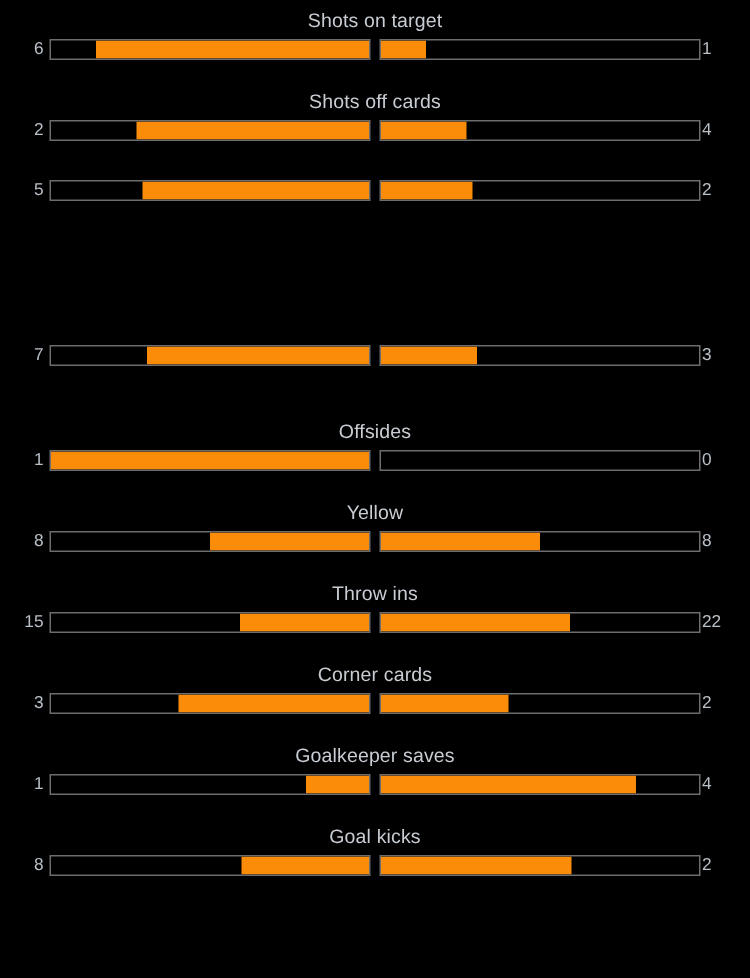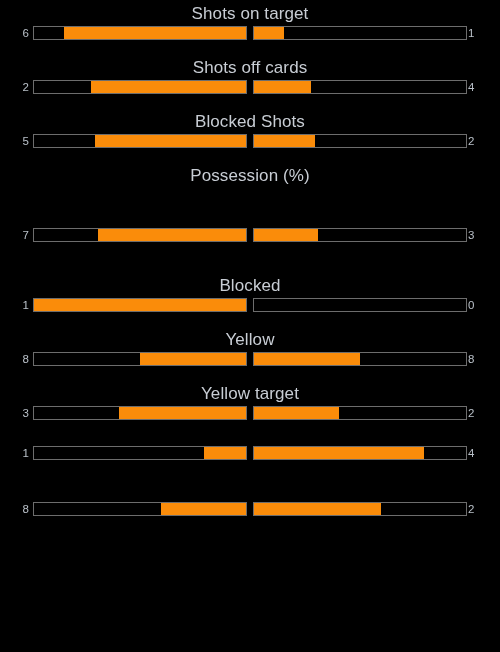--- a/index.html
+++ b/index.html
@@ -18,21 +18,21 @@
     width: 500px;
     padding-top: 7px;
     box-sizing: border-box;
   }
   .stat-row {
     height: 54px;
     position: relative;
   }
   .stat-title {
     text-align: center;
-    font-size: 17px;
+    font-size: 13px;
     color: #c8cdd4;
     line-height: 14px;
     height: 14px;
     letter-spacing: 0.1px;
   }
   .bars-line {
     position: relative;
     height: 20px;
     margin-top: 2px;
   }
@@ -110,49 +110,47 @@
         <div class="track left">
           <div class="fill" style="width: 73.3%; background: rgb(250, 140, 10);"></div>
         </div>
         <div class="track right">
           <div class="fill" style="width: 26.7%; background: rgb(250, 140, 10);"></div>
         </div>
         <div class="value-right">4</div>
       </div>
     </div>
     <div class="stat-row">
-      <div class="stat-title">Blocked Shots</div>
       <div class="bars-line">
         <div class="value-left">5</div>
         <div class="track left">
           <div class="fill" style="width: 71.4%; background: rgb(250, 140, 10);"></div>
         </div>
         <div class="track right">
           <div class="fill" style="width: 28.6%; background: rgb(250, 140, 10);"></div>
         </div>
         <div class="value-right">2</div>
       </div>
     </div>
     <div class="stat-row">
-      <div class="stat-title">Possession (%)</div>
     </div>
     <div class="stat-row">
       <div class="bars-line">
         <div class="value-left">7</div>
         <div class="track left">
           <div class="fill" style="width: 70%; background: rgb(250, 140, 10);"></div>
         </div>
         <div class="track right">
           <div class="fill" style="width: 30%; background: rgb(250, 140, 10);"></div>
         </div>
         <div class="value-right">3</div>
       </div>
     </div>
     <div class="stat-row">
-      <div class="stat-title">Blocked</div>
+      <div class="stat-title">Offsides</div>
       <div class="bars-line">
         <div class="value-left">1</div>
         <div class="track left">
           <div class="fill" style="width: 100%; background: rgb(250, 140, 10);"></div>
         </div>
         <div class="track right">
           <div class="fill" style="width: 0%; background: rgb(250, 140, 10);"></div>
         </div>
         <div class="value-right">0</div>
       </div>
@@ -164,45 +162,60 @@
         <div class="track left">
           <div class="fill" style="width: 50%; background: rgb(250, 140, 10);"></div>
         </div>
         <div class="track right">
           <div class="fill" style="width: 50%; background: rgb(250, 140, 10);"></div>
         </div>
         <div class="value-right">8</div>
       </div>
     </div>
     <div class="stat-row">
-      <div class="stat-title">Yellow target</div>
+      <div class="stat-title">Throw ins</div>
+      <div class="bars-line">
+        <div class="value-left">15</div>
+        <div class="track left">
+          <div class="fill" style="width: 40.5%; background: rgb(250, 140, 10);"></div>
+        </div>
+        <div class="track right">
+          <div class="fill" style="width: 59.5%; background: rgb(250, 140, 10);"></div>
+        </div>
+        <div class="value-right">22</div>
+      </div>
+    </div>
+    <div class="stat-row">
+      <div class="stat-title">Corner cards</div>
       <div class="bars-line">
         <div class="value-left">3</div>
         <div class="track left">
           <div class="fill" style="width: 60%; background: rgb(250, 140, 10);"></div>
         </div>
         <div class="track right">
           <div class="fill" style="width: 40%; background: rgb(250, 140, 10);"></div>
         </div>
         <div class="value-right">2</div>
       </div>
     </div>
     <div class="stat-row">
+      <div class="stat-title">Goalkeeper saves</div>
       <div class="bars-line">
         <div class="value-left">1</div>
         <div class="track left">
           <div class="fill" style="width: 20%; background: rgb(250, 140, 10);"></div>
         </div>
         <div class="track right">
           <div class="fill" style="width: 80%; background: rgb(250, 140, 10);"></div>
         </div>
         <div class="value-right">4</div>
       </div>
     </div>
     <div class="stat-row">
+      <div class="stat-title">Goal kicks</div>
       <div class="bars-line">
         <div class="value-left">8</div>
         <div class="track left">
           <div class="fill" style="width: 40%; background: rgb(250, 140, 10);"></div>
         </div>
         <div class="track right">
           <div class="fill" style="width: 60%; background: rgb(250, 140, 10);"></div>
         </div>
         <div class="value-right">2</div>
       </div>

